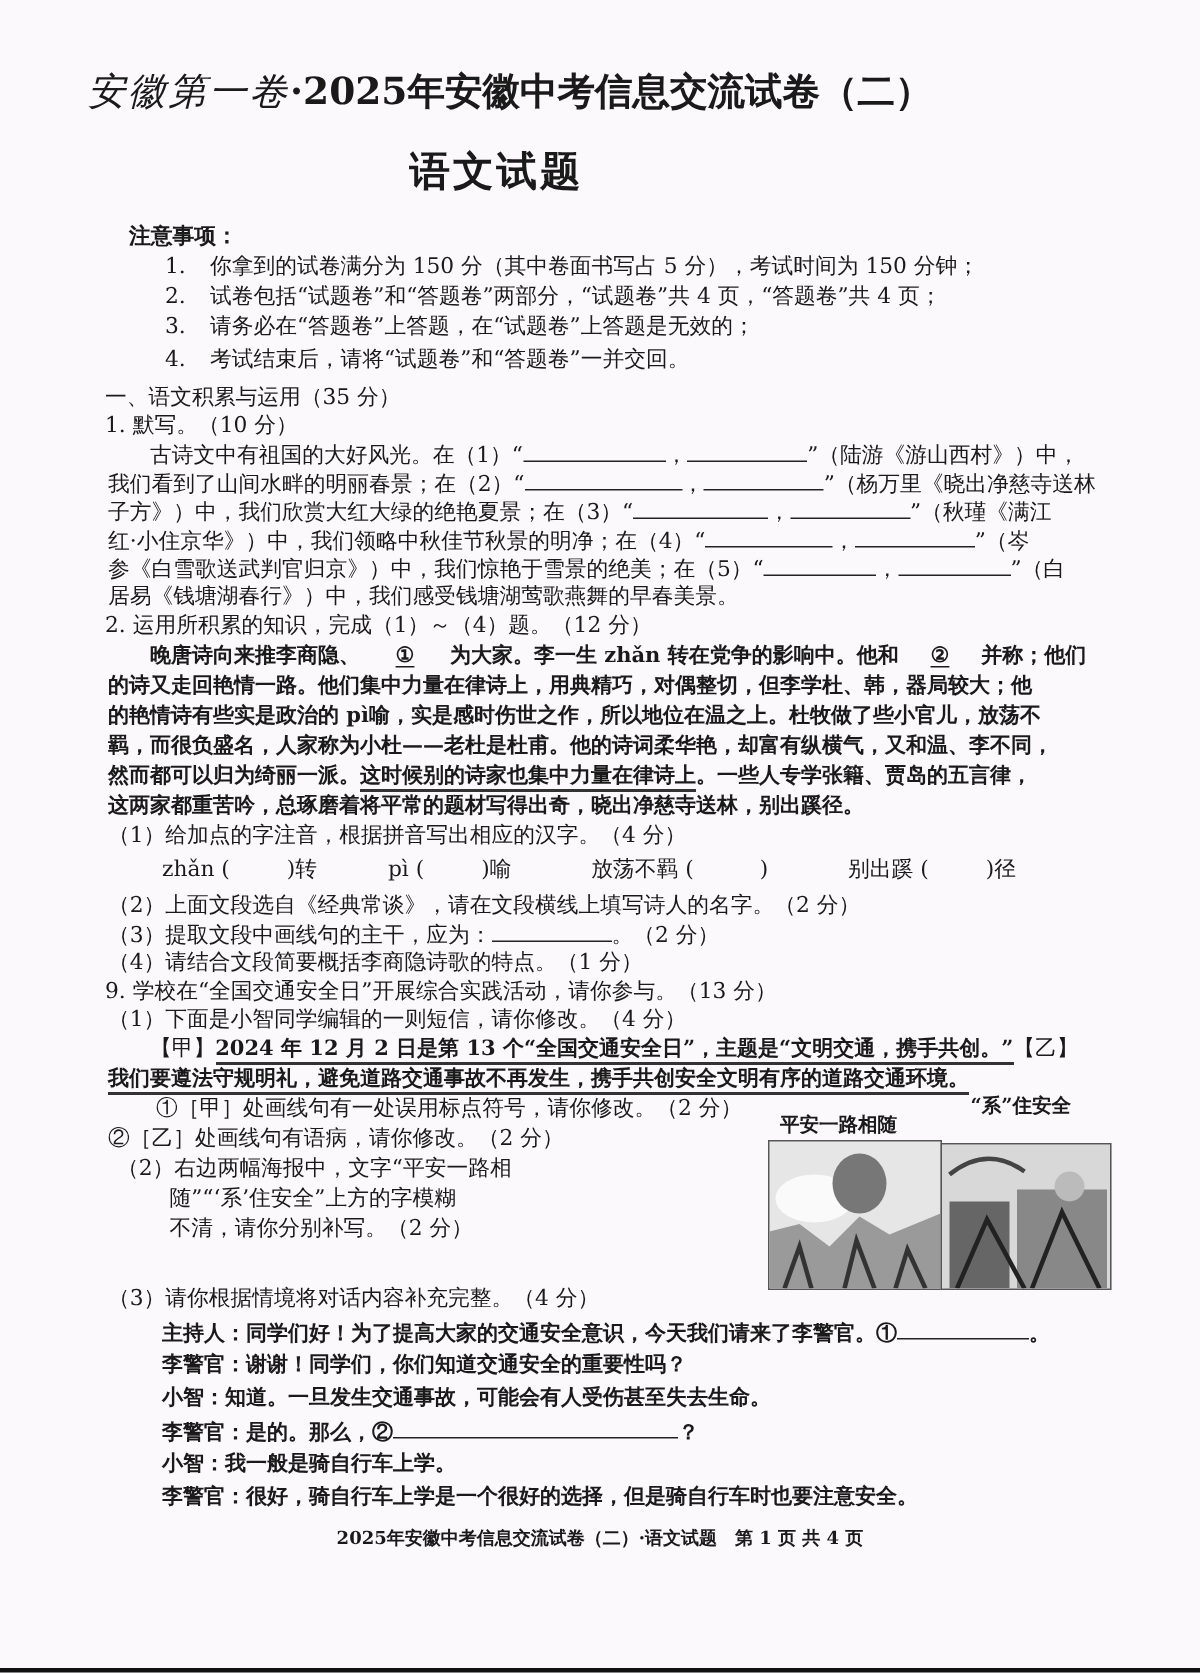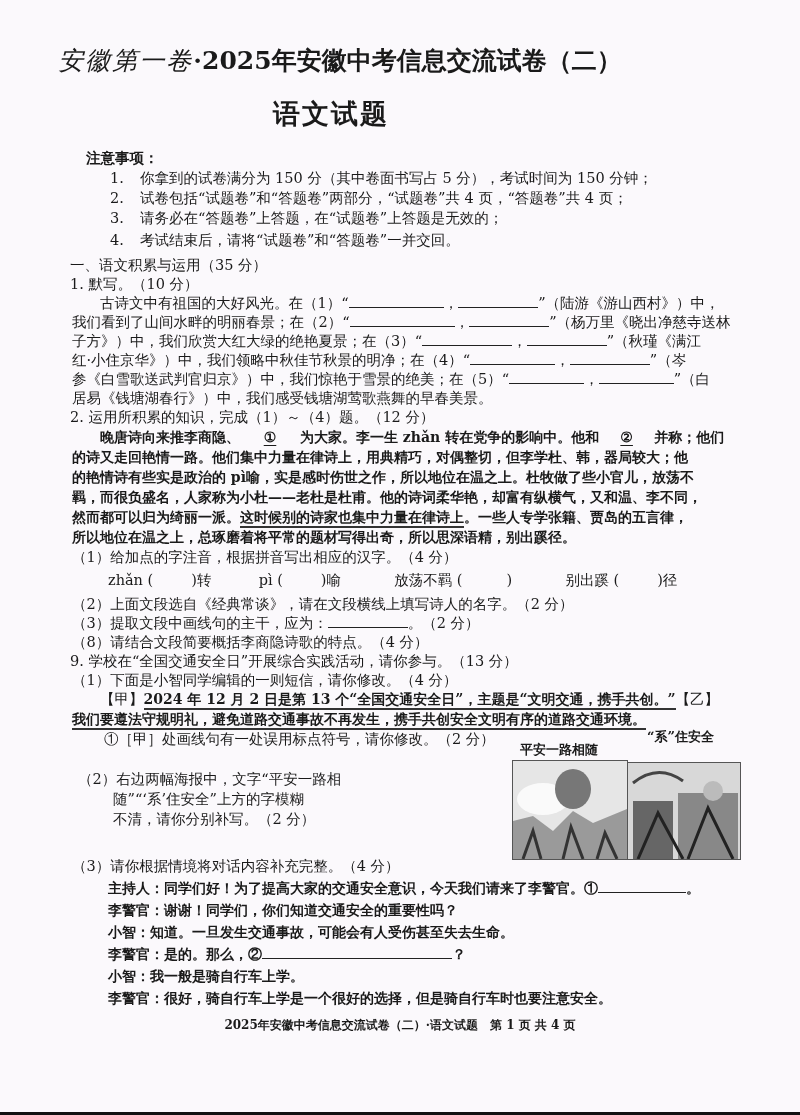--- a/index.html
+++ b/index.html
@@ -73,47 +73,48 @@
 
   <div class="line hand" style="left:100px; top:427px;">
     <span>晚唐诗向来推李商隐、</span><span class="ul" style="display:inline-block;width:60px;text-align:center;">①</span><span>为大家。李一生 zhǎn 转在党争的影响中。他和</span><span class="ul" style="display:inline-block;width:55px;text-align:center;">②</span><span>并称；他们</span>
   </div>
   <div class="line hand" style="left:72px; top:447px;">的诗又走回艳情一路。他们集中力量在律诗上，用典精巧，对偶整切，但李学杜、韩，器局较大；他</div>
   <div class="line hand" style="left:72px; top:467px;">的艳情诗有些实是政治的 pì喻，实是感时伤世之作，所以地位在温之上。杜牧做了些小官儿，放荡不</div>
   <div class="line hand" style="left:72px; top:487px;">羁，而很负盛名，人家称为小杜——老杜是杜甫。他的诗词柔华艳，却富有纵横气，又和温、李不同，</div>
   <div class="line hand" style="left:72px; top:507px;">
     <span>然而都可以归为绮丽一派。</span><span class="dbl">这时候别的诗家也集中力量在律诗上</span><span>。一些人专学张籍、贾岛的五言律，</span>
   </div>
-  <div class="line hand" style="left:72px; top:527px;">所以地位在温之上，总琢磨着将平常的题材写得出奇，所以思深语精，别出蹊径。</div>
+  <div class="line hand" style="left:72px; top:527px;">这两家都重苦吟，总琢磨着将平常的题材写得出奇，晓出净慈寺送林，别出蹊径。</div>
 
   <div class="line" style="left:72px; top:547px;">（1）给加点的字注音，根据拼音写出相应的汉字。（4 分）</div>
   <div class="line" style="left:108px; top:570px;">
     <span>zhǎn (</span><span style="display:inline-block;width:38px"></span><span>)转</span>
     <span style="display:inline-block;width:38px"></span>
     <span>pì (</span><span style="display:inline-block;width:38px"></span><span>)喻</span>
     <span style="display:inline-block;width:44px"></span>
     <span>放荡不羁 (</span><span style="display:inline-block;width:44px"></span><span>)</span>
     <span style="display:inline-block;width:44px"></span>
     <span>别出蹊 (</span><span style="display:inline-block;width:38px"></span><span>)径</span>
   </div>
   <div class="line" style="left:72px; top:594px;">（2）上面文段选自《经典常谈》，请在文段横线上填写诗人的名字。（2 分）</div>
   <div class="line" style="left:72px; top:613px;">
     <span>（3）提取文段中画线句的主干，应为：</span><span class="blank" style="width:80px"></span><span>。（2 分）</span>
   </div>
-  <div class="line" style="left:72px; top:632px;">（8）请结合文段简要概括李商隐诗歌的特点。（4 分）</div>
+  <div class="line" style="left:72px; top:632px;">（4）请结合文段简要概括李商隐诗歌的特点。（1 分）</div>
 
   <div class="line" style="left:70px; top:651px;">9. 学校在“全国交通安全日”开展综合实践活动，请你参与。（13 分）</div>
   <div class="line" style="left:72px; top:670px;">（1）下面是小智同学编辑的一则短信，请你修改。（4 分）</div>
   <div class="line" style="left:100px; top:689px;">
     <span>【甲】</span><span class="hand dbl">2024 年 12 月 2 日是第 13 个“全国交通安全日”，主题是“文明交通，携手共创。”</span><span>【乙】</span>
   </div>
   <div class="line hand" style="left:72px; top:709px;">
     <span class="dbl">我们要遵法守规明礼，避免道路交通事故不再发生，携手共创安全文明有序的道路交通环境。</span>
   </div>
   <div class="line" style="left:72px; top:729px;margin-left:32px;">①［甲］处画线句有一处误用标点符号，请你修改。（2 分）</div>
+  <div class="line" style="left:72px; top:749px;">②［乙］处画线句有语病，请你修改。（2 分）</div>
 
   <div class="line" style="left:78px; top:769px;">（2）右边两幅海报中，文字“平安一路相</div>
   <div class="line" style="left:113px; top:789px;">随”“‘系’住安全”上方的字模糊</div>
   <div class="line" style="left:113px; top:809px;">不清，请你分别补写。（2 分）</div>
 
   <div class="poster-title" style="left:520px; top:741px;">平安一路相随</div>
   <div class="poster" style="left:512px; top:760px; width:114px; height:98px;">
     <svg width="114" height="98">
       <rect width="114" height="98" fill="#e6e6e6"></rect>
       <ellipse cx="30" cy="38" rx="26" ry="16" fill="#fafafa"></ellipse>

